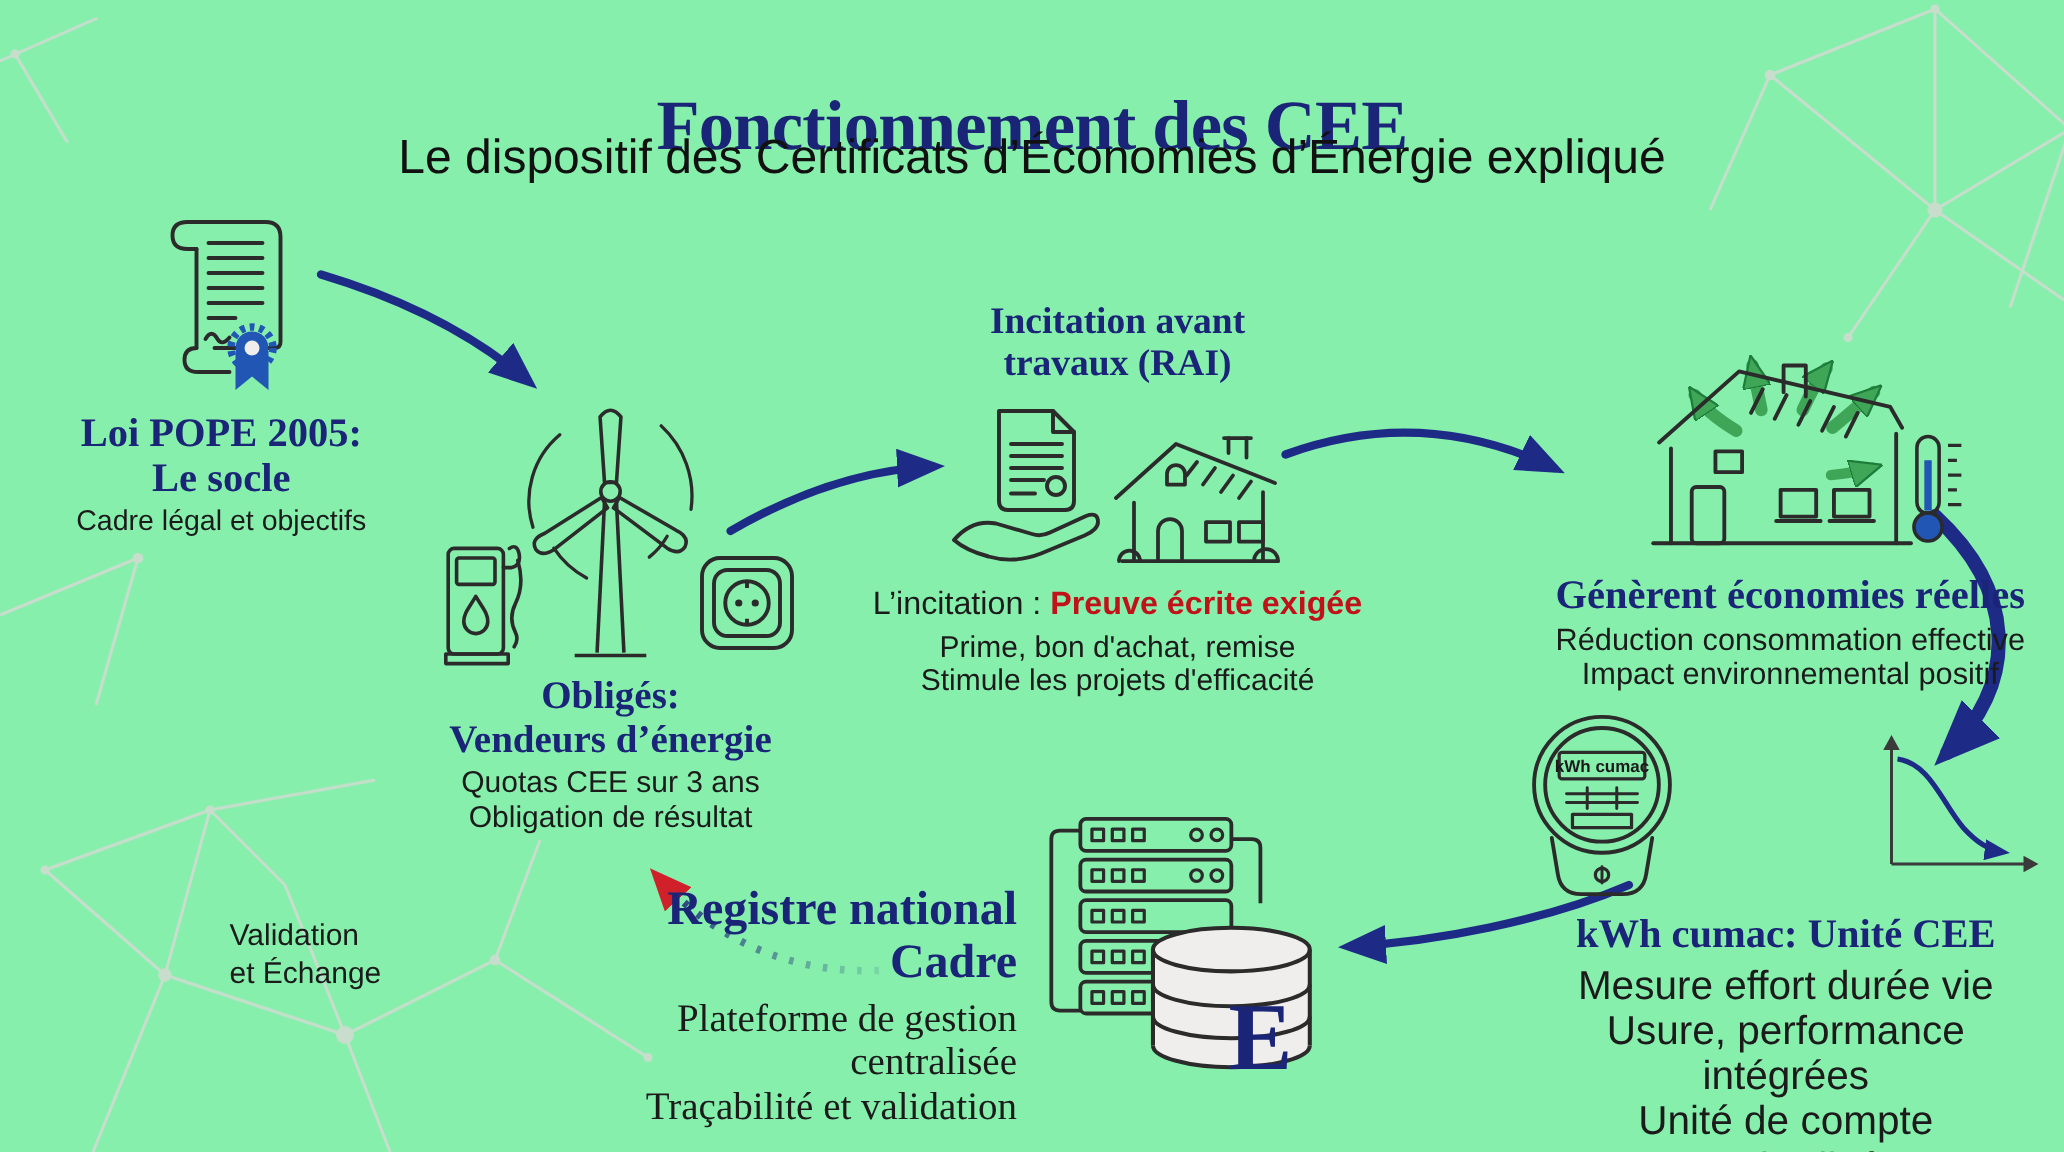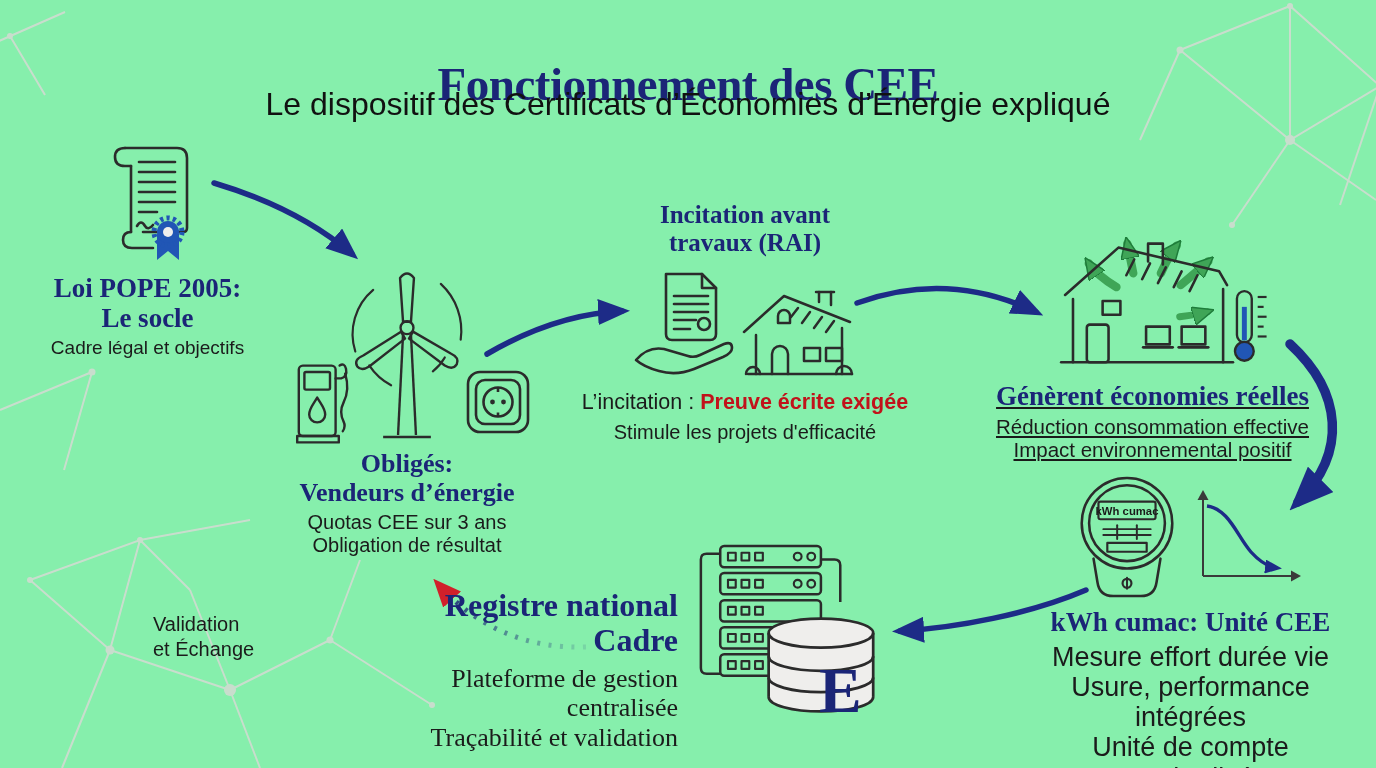--- a/index.html
+++ b/index.html
@@ -223,25 +223,26 @@
             <path d="M96,35 L88,46"></path>
           <path d="M8,88 a7,7 0 0 1 14,0"></path>
           <path d="M98,88 a8,8 0 0 1 16,0"></path>
         </g>
       </svg>
     </div>
     <div class="lead-line">
       <span class="lead-black">L’incitation : </span><span class="lead-red">Preuve écrite exigée</span>
     </div>
     <div class="desc" style="margin-top:6px;">
+      <span>Prime, bon d'achat, remise</span>
       <span>Stimule les projets d'efficacité</span>
     </div>
   </div>
 
-  <div class="node" style="left:985px;top:216px;width:335px;text-decoration:underline;">
+  <div class="node" style="left:1026px;top:216px;width:335px;">
     <svg width="245" height="160" viewBox="0 0 245 162" style="margin:0 auto;">
       <defs>
         <marker id="greenHead" markerUnits="userSpaceOnUse" markerWidth="22" markerHeight="19" refX="15" refY="9.5" orient="auto">
           <path d="M0,0 L22,9.5 L0,19 Z" fill="#3fa557" stroke="#1e7c3a" stroke-width="1.5"></path>
         </marker>
       </defs>
       <g stroke="#3fa557" stroke-width="8.5" fill="none" stroke-linecap="round">
         <path d="M86,72 Q66,60 58,48" marker-end="url(#greenHead)"></path>
         <path d="M103,58 Q99,38 97,28" marker-end="url(#greenHead)"></path>
         <path d="M131,58 Q139,40 147,30" marker-end="url(#greenHead)"></path>
@@ -280,21 +281,21 @@
       </g>
     </svg>
     <h3 class="serif" style="margin-top:6px;font-size:27px;">Génèrent économies réelles</h3>
     <div class="desc" style="font-size:20.5px;">
       <span>Réduction consommation effective</span>
       <span>Impact environnemental positif</span>
     </div>
   </div>
 
   <div class="node" style="left:1018px;top:474px;width:345px;">
-    <div class="icon-wrap" style="gap:12px;align-items:center;height:126px;">
+    <div class="icon-wrap" style="gap:12px;align-items:center;height:126px;justify-content:space-between;">
       <svg width="100" height="126" viewBox="0 0 100 128">
         <g stroke="#2b2b2b" stroke-width="2.6" fill="none" stroke-linecap="round" stroke-linejoin="round">
           <circle cx="50" cy="50" r="46"></circle>
           <circle cx="50" cy="50" r="38.5"></circle>
           <rect x="21" y="28" width="58" height="18" rx="2" stroke-width="2.2"></rect>
           <path d="M26,56 H74" stroke-width="2"></path>
             <path d="M26,62 H74" stroke-width="2"></path>
           <path d="M40,52 V66" stroke-width="2"></path>
             <path d="M60,52 V66" stroke-width="2"></path>
           <rect x="30" y="70" width="40" height="9" stroke-width="2.2"></rect>

